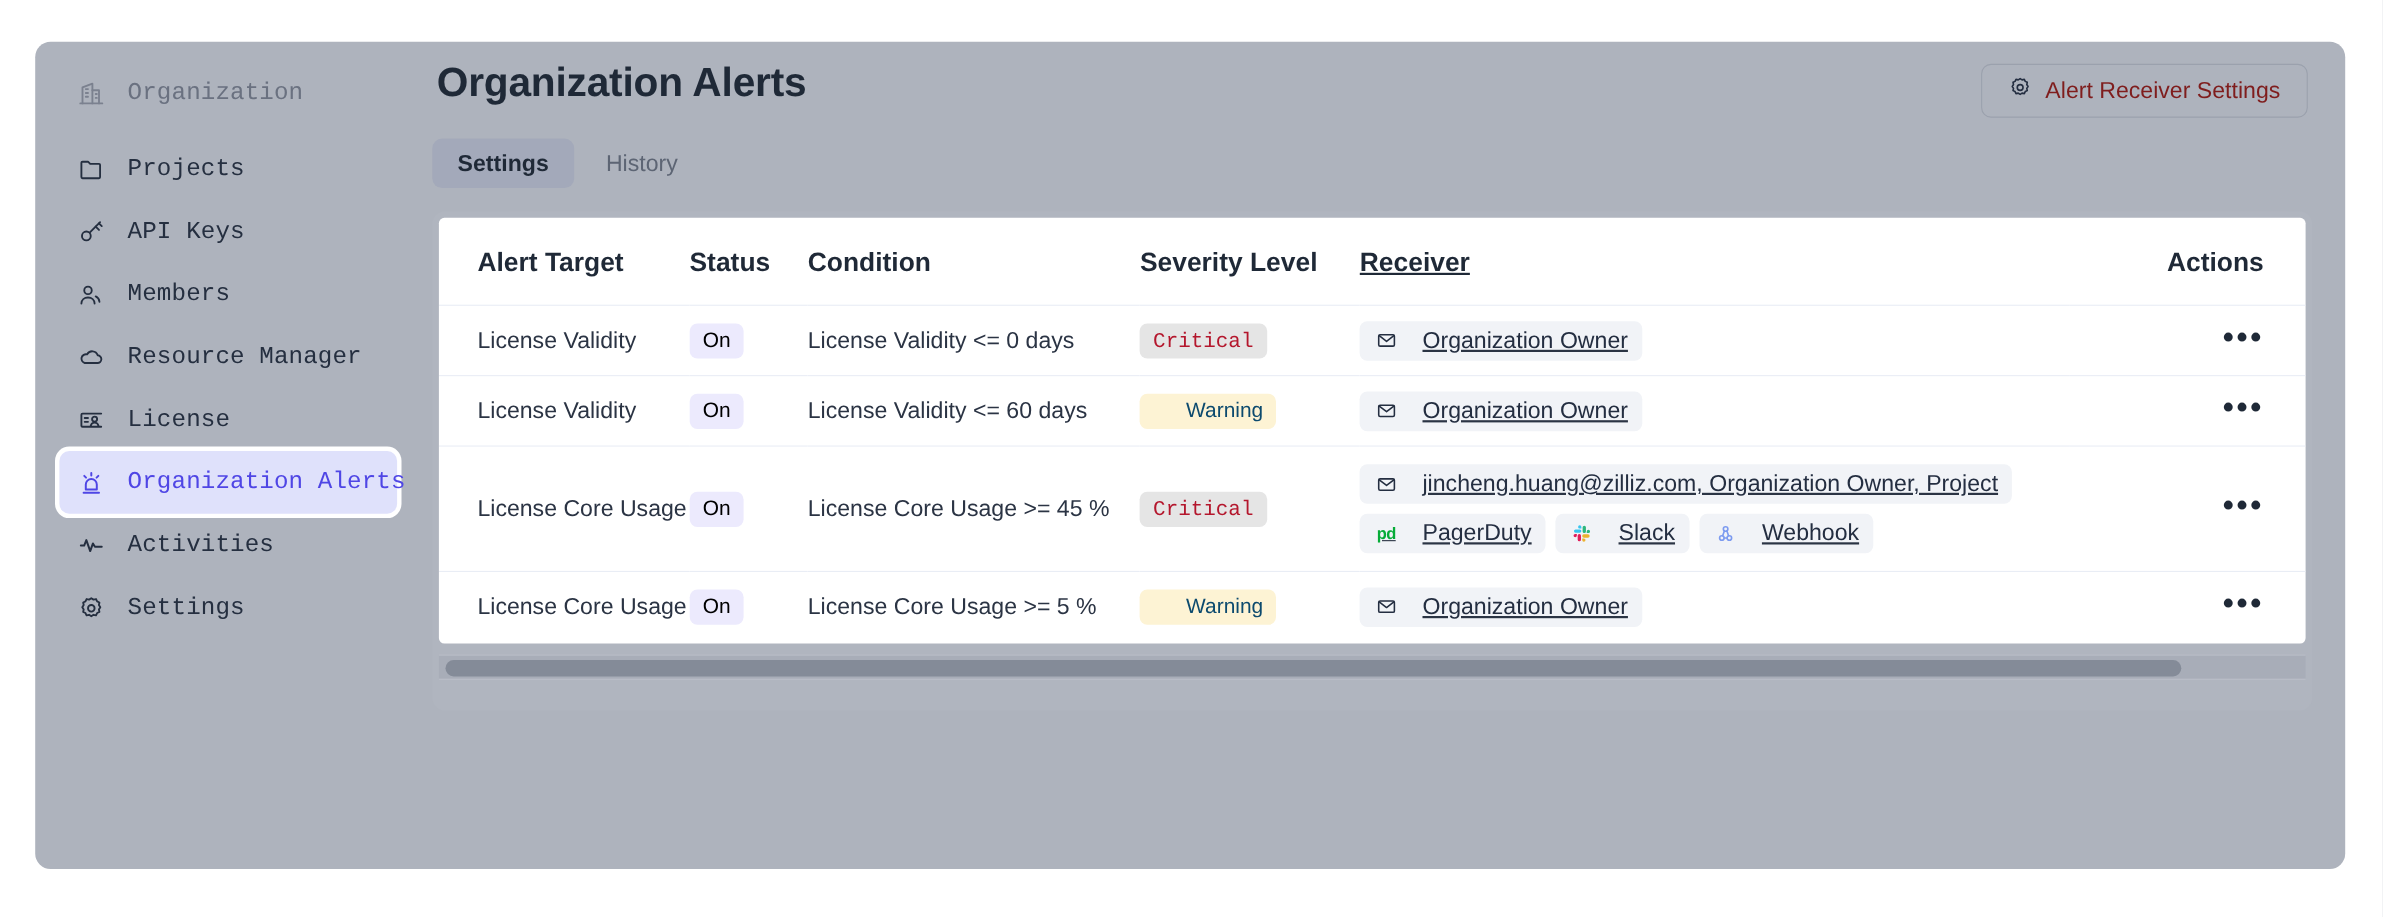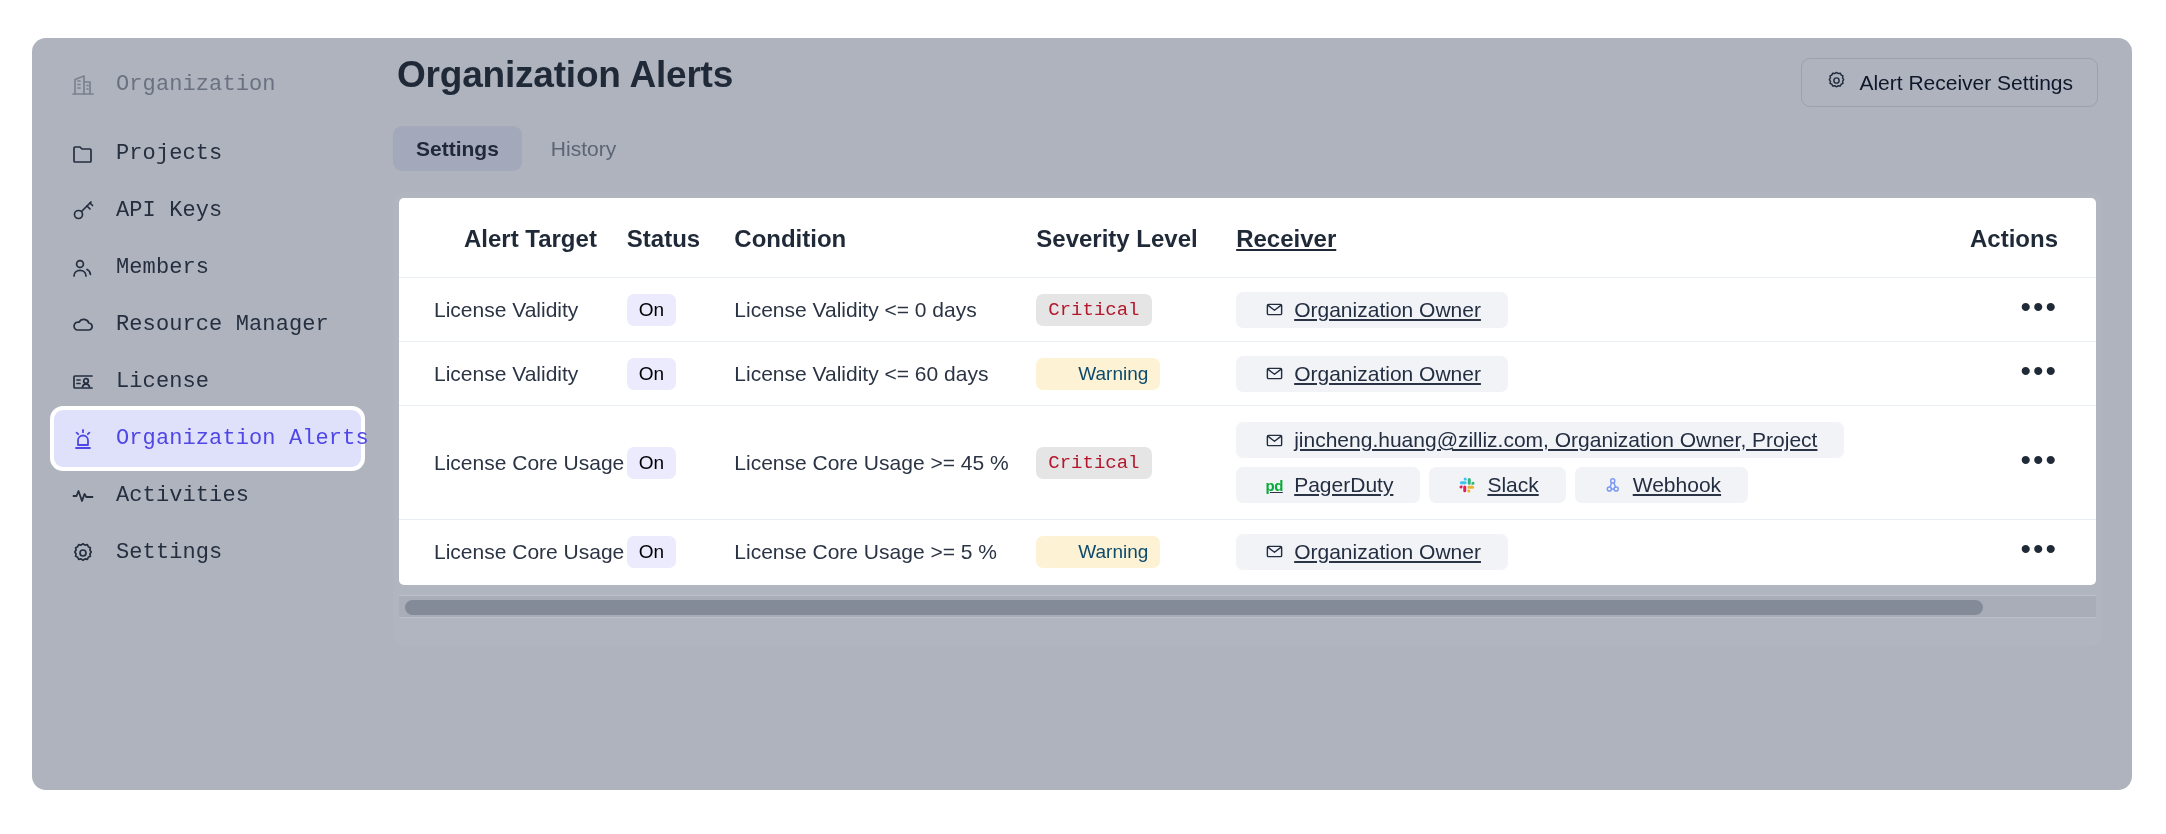--- a/index.html
+++ b/index.html
@@ -81,21 +81,21 @@
     padding-left: 5px;
   }
   #alert-receiver-settings-btn {
     display: flex; align-items: center; gap: 12px;
     height: 49px;
     padding: 0 24px;
     margin-top: 4px;
     border: 1px solid #9ba1ad;
     border-radius: 9px;
     background: transparent;
-    color: #0f172a;
+    color: #7f1d1d;
     font-size: 21px;
     font-family: "Liberation Sans", sans-serif;
     cursor: pointer;
     white-space: nowrap;
   }
 
   
   #tabs {
     display: flex;
     align-items: center;
@@ -160,44 +160,44 @@
   }
   tr.head th { border: none; }
   tbody tr:first-child td { border-top: 1px solid #e9edf5; }
 
   .c-target   { width: 212px; padding-left: 35px !important; }
   .c-status   { width: 100px; }
   .c-cond     { width: 281px; }
   .c-sev      { width: 186px; }
   .c-recv     { width: 600px; text-decoration: underline; }
   .c-act      { width: 200px; text-align: right; padding-right: 38px !important; }
-  th.c-target { padding-left: 35px; text-align: center; }
+  th.c-target { padding-left: 35px; }
   th.c-act    { padding-right: 38px; }
 
   .row-normal td { height: 64px; }
   .row-tall td   { height: 114px; }
 
   
   .badge {
     display: inline-flex; align-items: center;
     border-radius: 7px;
     font-size: 19px;
     padding: 5px 12px;
     white-space: nowrap;
   }
   .badge-on       { background: #eceafd; color: #000000; }
   .badge-critical { background: #e5e5e5; color: #b4172d; font-family: Liberation Mono, monospace; }
   .badge-warning  { background: #fdf3d4; color: #0c4a6e; padding-left: 42px; }
 
   .tag {
     display: inline-flex; align-items: center;
-    gap: 9px;
+    gap: 22px;
     background: #f1f3f7;
     border-radius: 7px;
-    padding: 6px 27px;
+    padding: 6px 13px;
     font-size: 21px;
     color: #242e41;
     white-space: nowrap;
   }
   .tag-row { display: flex; flex-wrap: wrap; gap: 9px; align-items: center; }
   .tag-ico { display: flex; align-items: center; justify-content: center; width: 22px; height: 22px; flex: 0 0 22px; }
   .tag-ico.pd { font-size: 15px; font-weight: bold; color: #06ac38; letter-spacing: -.5px; }
 
   .dots {
     display: inline-block;

